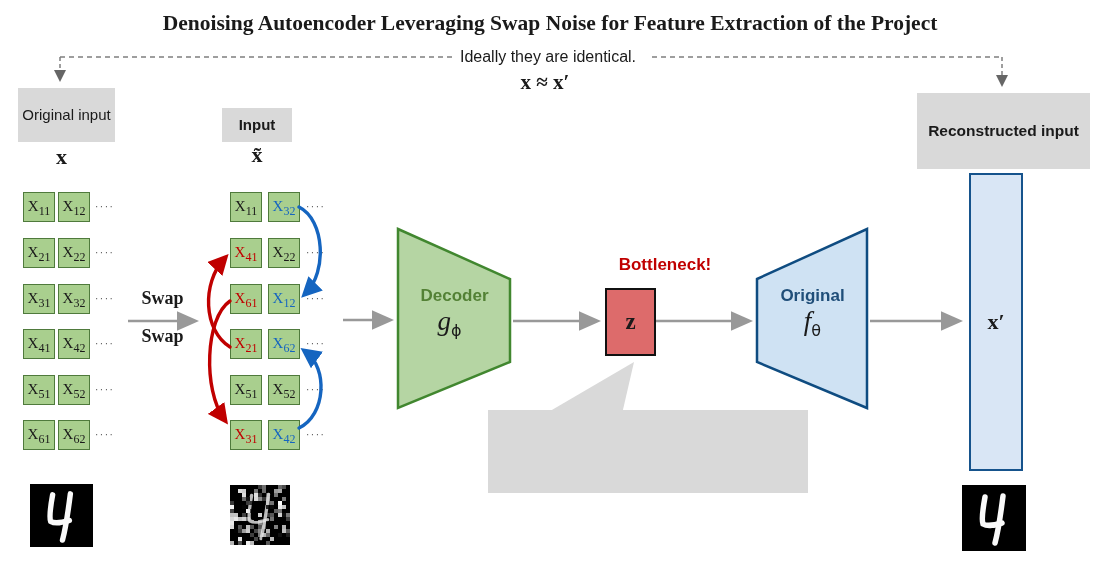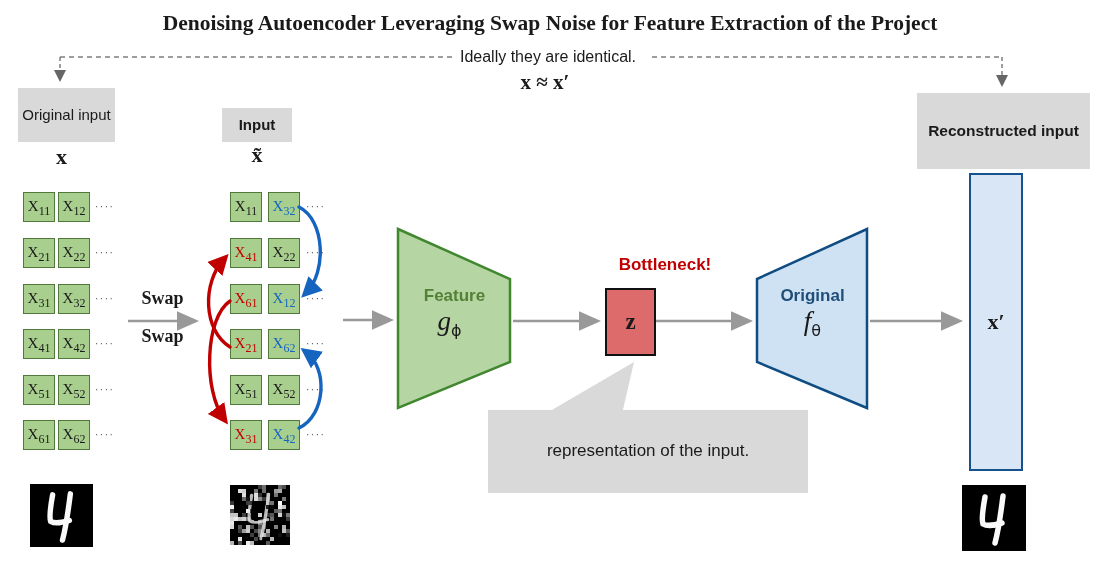--- a/index.html
+++ b/index.html
@@ -120,38 +120,37 @@
         <div class="cell" style="left: 38px; top: 137px; color: rgb(21, 101, 192);">X<sub>62</sub></div>
         <div class="rowdots" style="left: 76px; top: 146px;">····</div>
         <div class="cell" style="left: 0px; top: 183px; color: rgb(26, 26, 26);">X<sub>51</sub></div>
         <div class="cell" style="left: 38px; top: 183px; color: rgb(26, 26, 26);">X<sub>52</sub></div>
         <div class="rowdots" style="left: 76px; top: 192px;">····</div>
         <div class="cell" style="left: 0px; top: 228px; color: rgb(192, 0, 0);">X<sub>31</sub></div>
         <div class="cell" style="left: 38px; top: 228px; color: rgb(21, 101, 192);">X<sub>42</sub></div>
         <div class="rowdots" style="left: 76px; top: 237px;">····</div>
       </div>
 
-    <div id="enc-label" class="abs">Feature</div>
+    <div id="enc-label" class="abs">Decoder</div>
     <div id="enc-sym" class="abs"><span>g</span><sub>ϕ</sub></div>
 
     <div id="bottleneck-label" class="abs">Bottleneck!</div>
     <div id="z-box" class="abs">
         <span>z</span>
       </div>
 
     <div id="dec-label" class="abs">Original</div>
     <div id="dec-sym" class="abs"><span>f</span><sub>θ</sub></div>
 
     <div id="xprime-bar" class="abs">
         <span>x′</span>
       </div>
     <div id="box-recon" class="abs graybox">Reconstructed input</div>
 
     <div id="bubble" class="abs">
-      <div>representation of the input.</div>
     </div>
 
     <div id="digit-left" class="digit-tile">
         <svg viewBox="0 0 64 64">
           <path d="M23 11 C21 22 19 33 21 38 C26 41 33 39 40 37" fill="none" stroke="#fafafa" stroke-width="5.5" stroke-linecap="round"></path>
           <path d="M41 10 C39 26 37 42 33 57" fill="none" stroke="#fafafa" stroke-width="5.5" stroke-linecap="round"></path>
         </svg>
       </div>
     <div id="digit-noisy" class="digit-tile">
         <svg viewBox="0 0 60 60">

